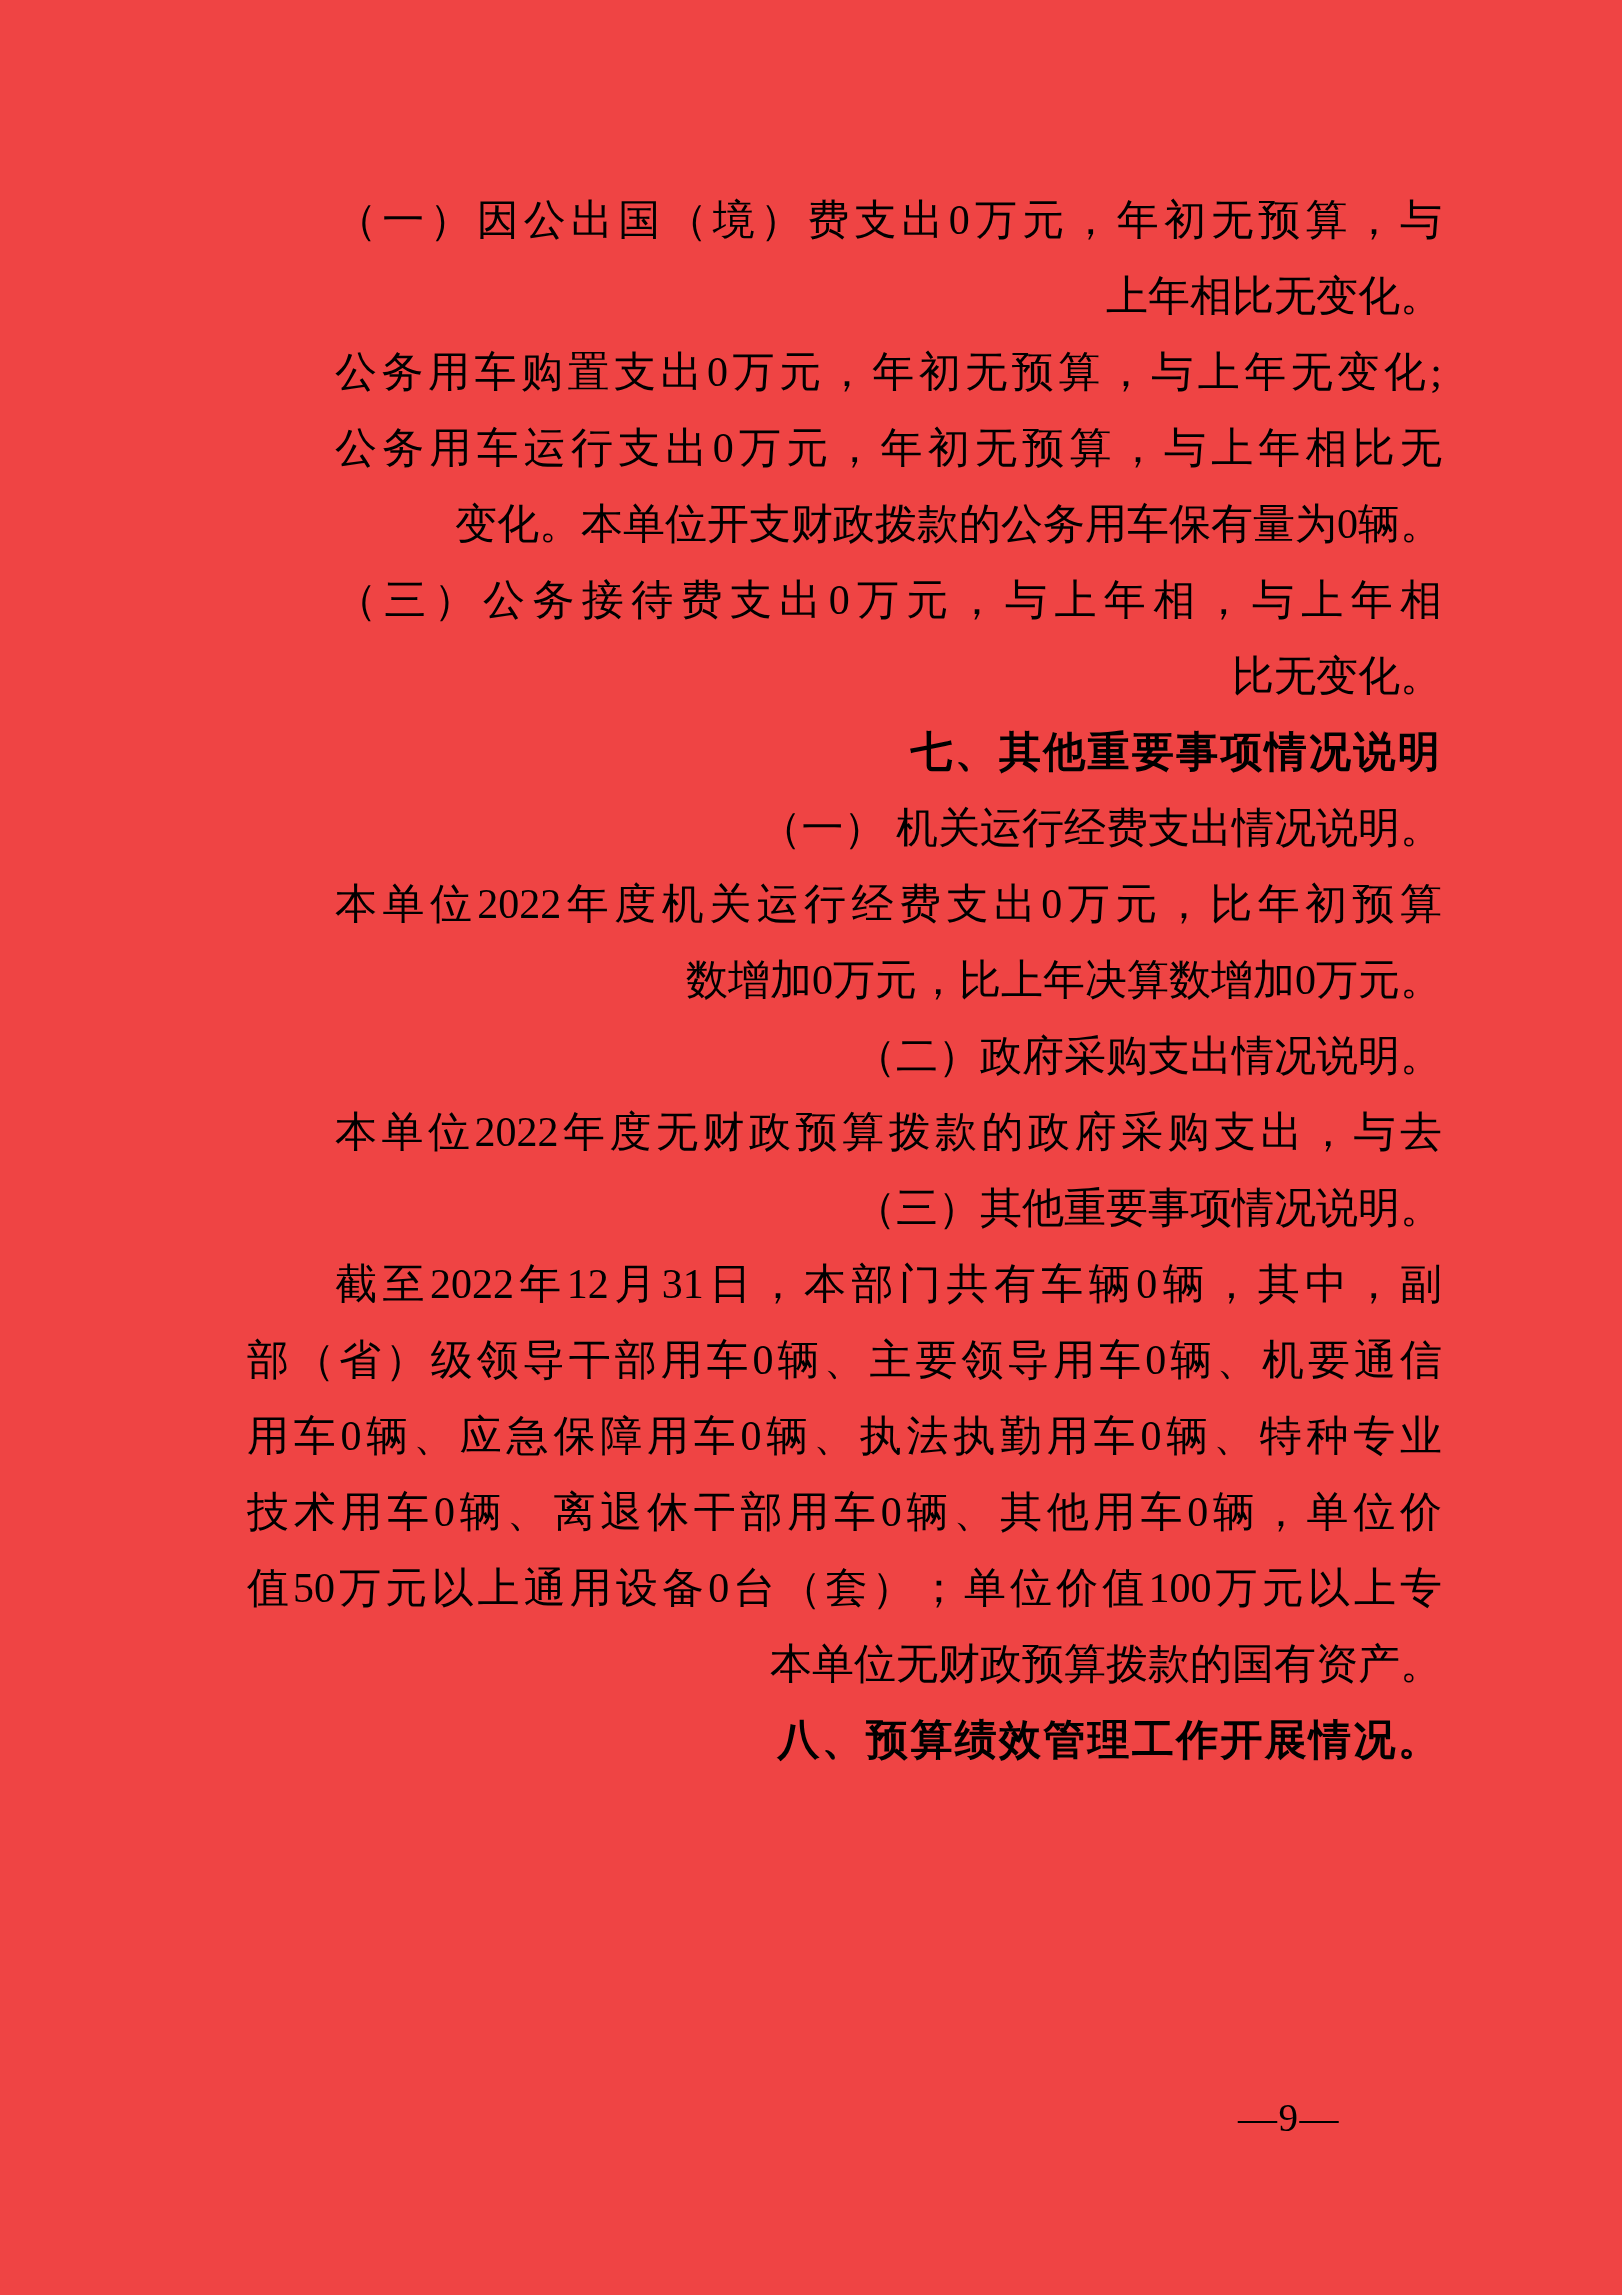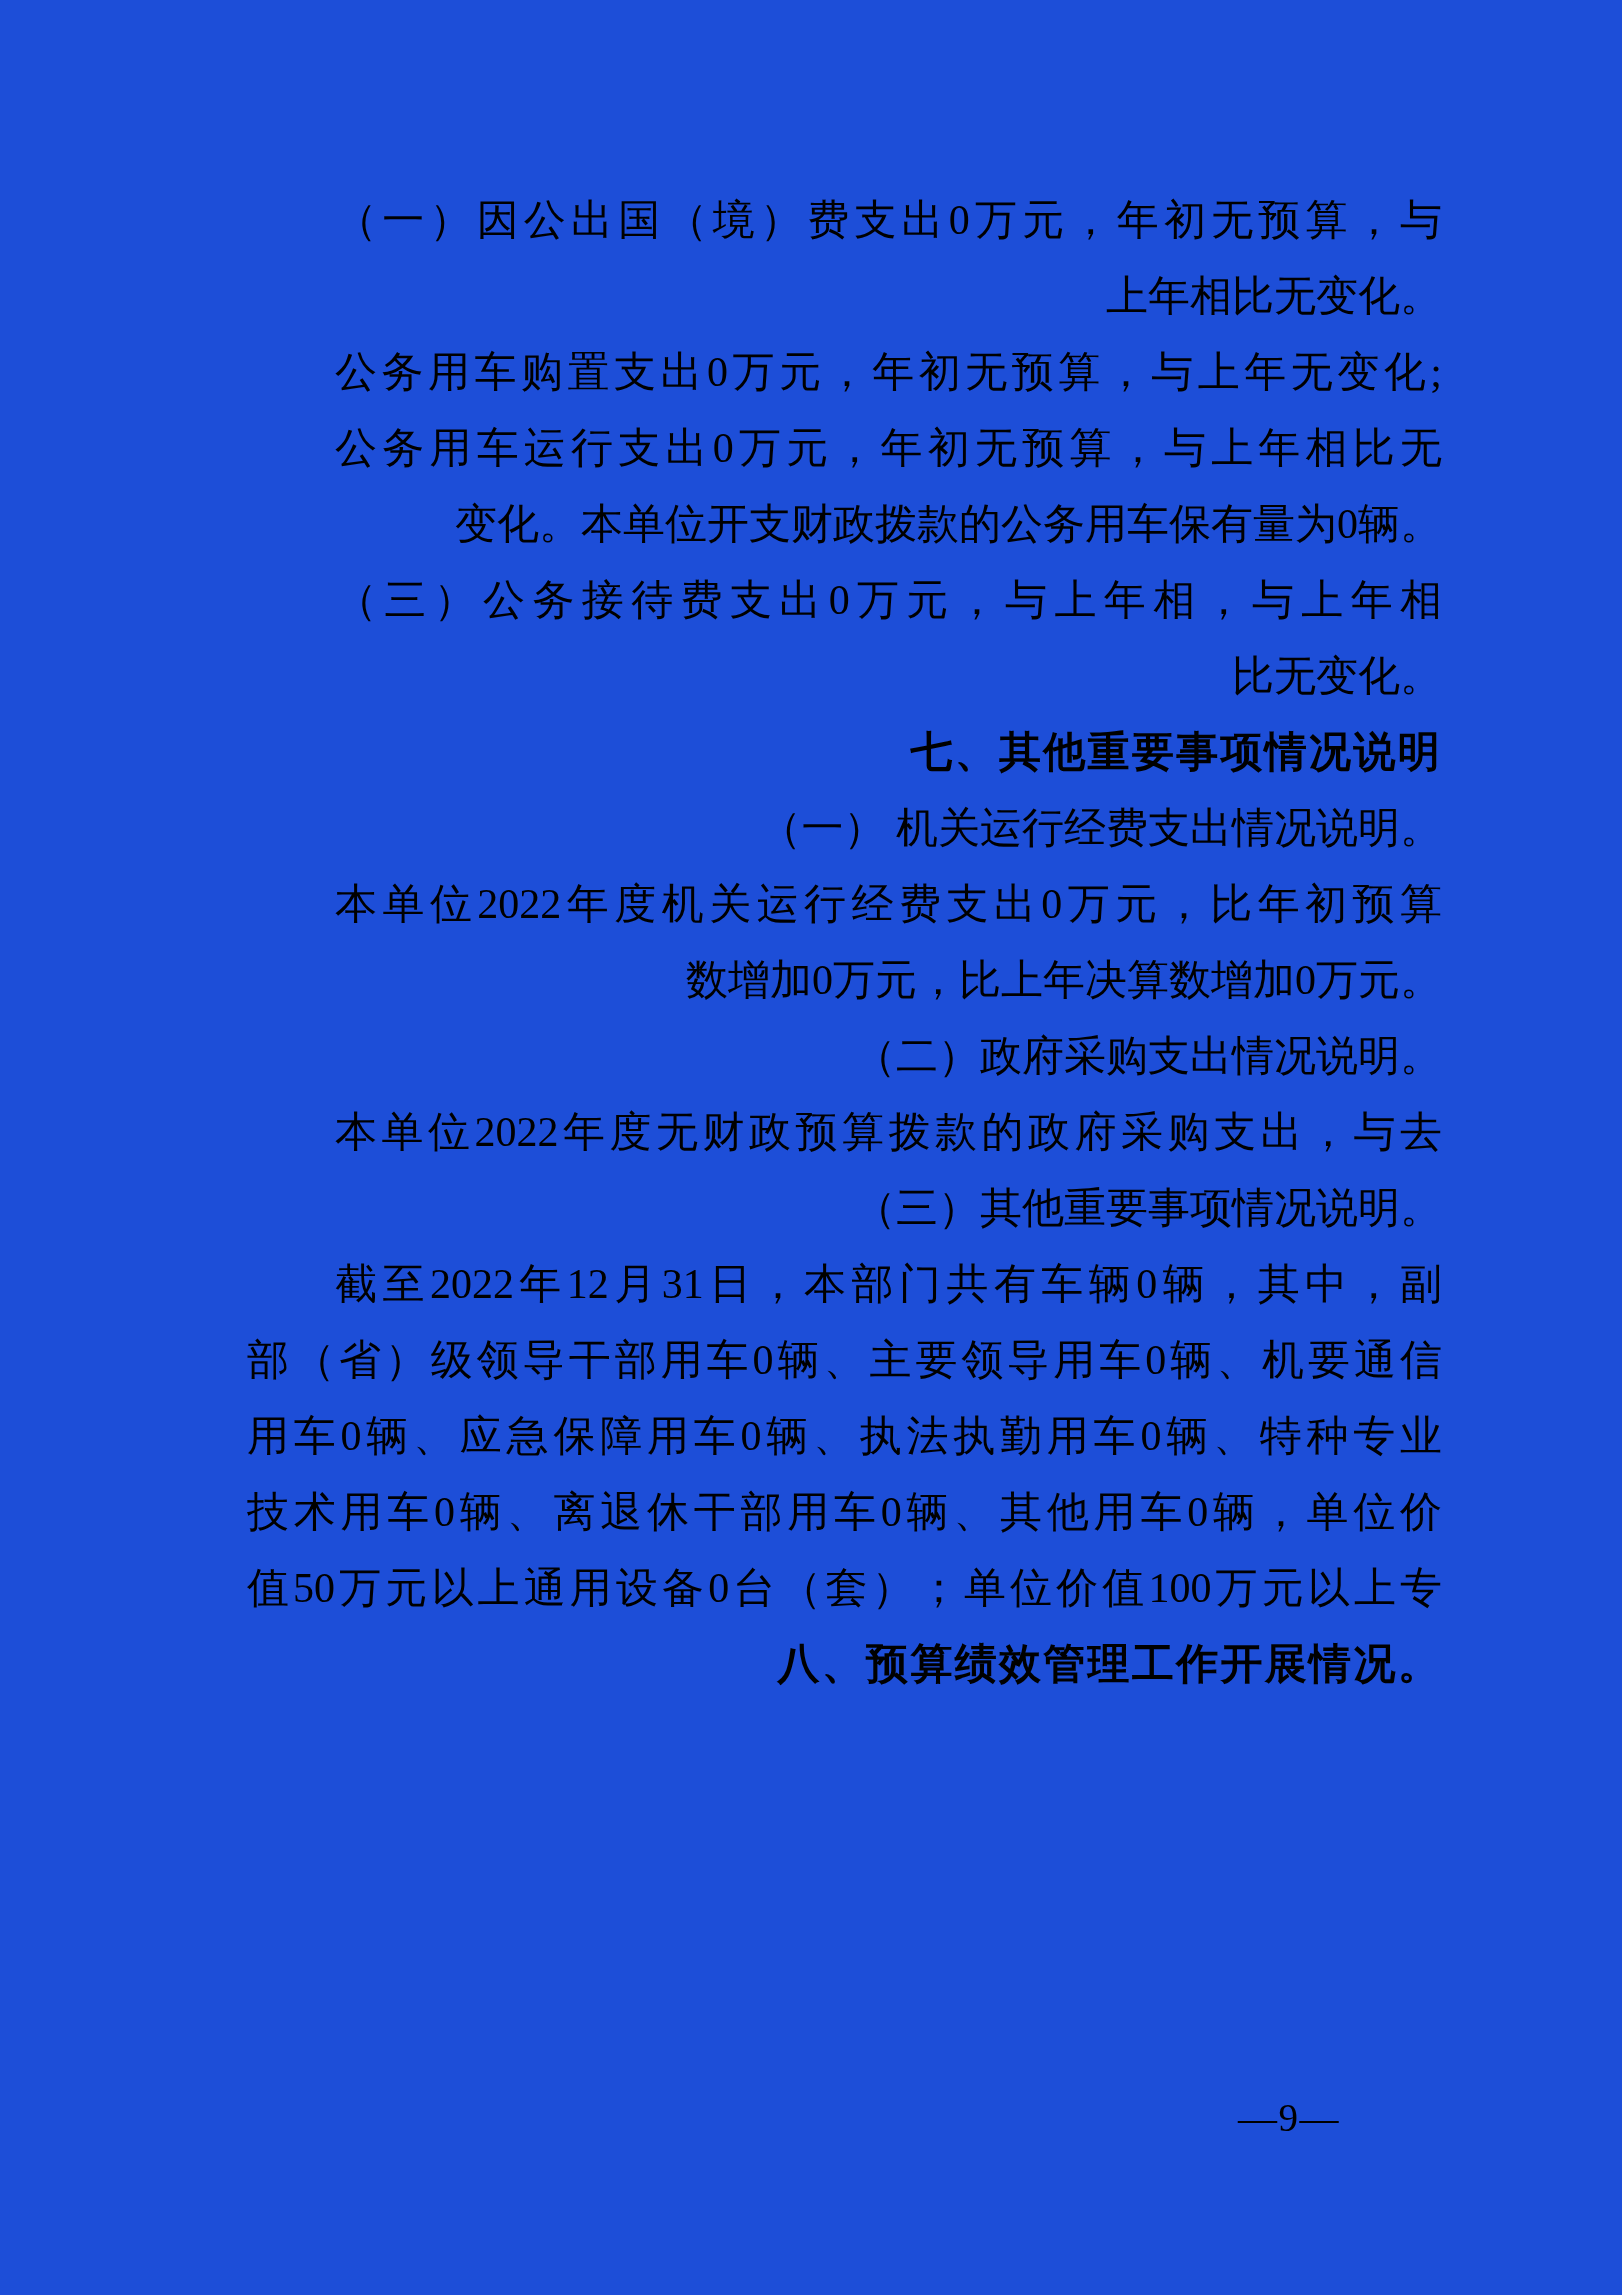--- a/index.html
+++ b/index.html
@@ -4,21 +4,21 @@
 <style>
   html, body {
     margin: 0;
     padding: 0;
     background: #ffffff;
   }
   .doc-page {
     position: relative;
     width: 1623px;
     height: 2295px;
-    background: #1d4ed8;
+    background: #ef4444;
     overflow: hidden;
     font-family: "Liberation Serif", "DejaVu Serif", serif;
     color: #000000;
   }
   .doc-body {
     position: absolute;
     left: 247px;
     top: 182px;
     width: 1195px;
   }
@@ -71,17 +71,18 @@
       <div class="line indent just">本单位2022年度机关运行经费支出0万元，比年初预算</div>
       <div class="line">数增加0万元，比上年决算数增加0万元。</div>
       <div class="line indent">（二）政府采购支出情况说明。</div>
       <div class="line indent just">本单位2022年度无财政预算拨款的政府采购支出，与去</div>
       <div class="line indent">（三）其他重要事项情况说明。</div>
       <div class="line indent just">截至2022年12月31日，本部门共有车辆0辆，其中，副</div>
       <div class="line just">部（省）级领导干部用车0辆、主要领导用车0辆、机要通信</div>
       <div class="line just">用车0辆、应急保障用车0辆、执法执勤用车0辆、特种专业</div>
       <div class="line just">技术用车0辆、离退休干部用车0辆、其他用车0辆，单位价</div>
       <div class="line just">值50万元以上通用设备0台（套）；单位价值100万元以上专</div>
+      <div class="line indent">本单位无财政预算拨款的国有资产。</div>
       <div class="line heading indent">八、预算绩效管理工作开展情况。</div>
     </div>
   <div class="page-number">—9—</div>
 </div>
 
 
 </body></html>

